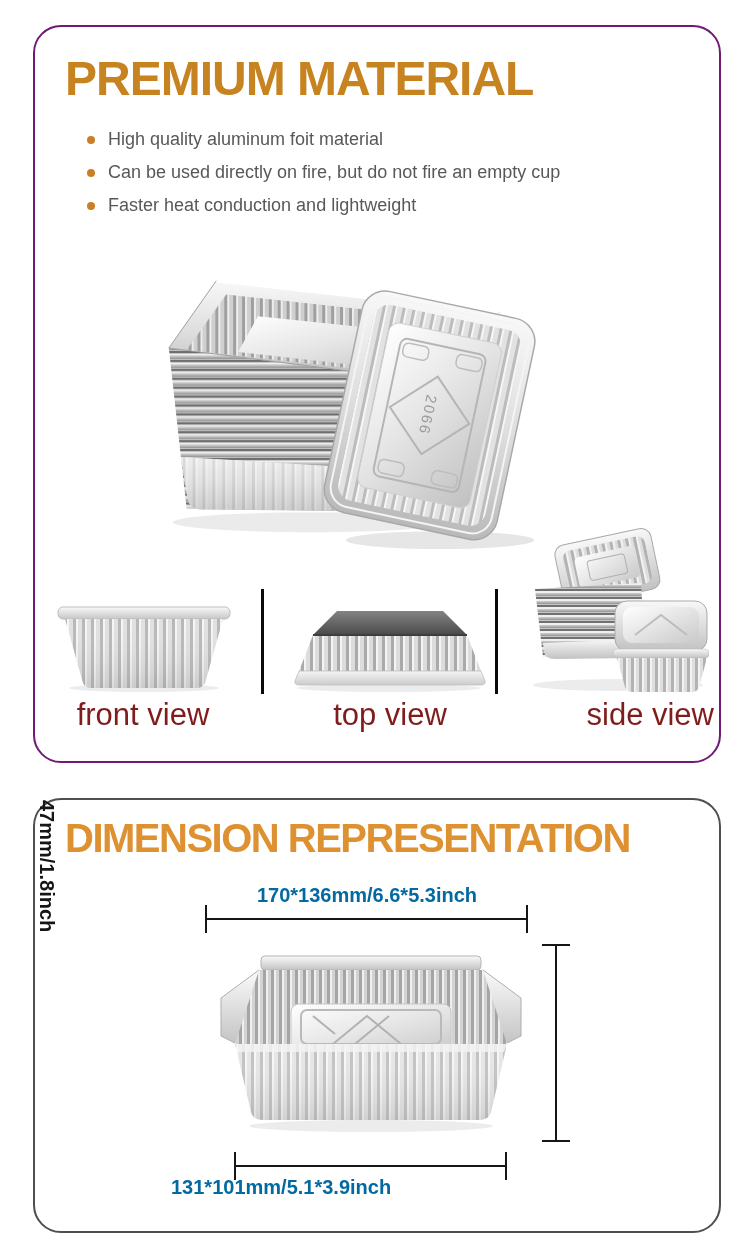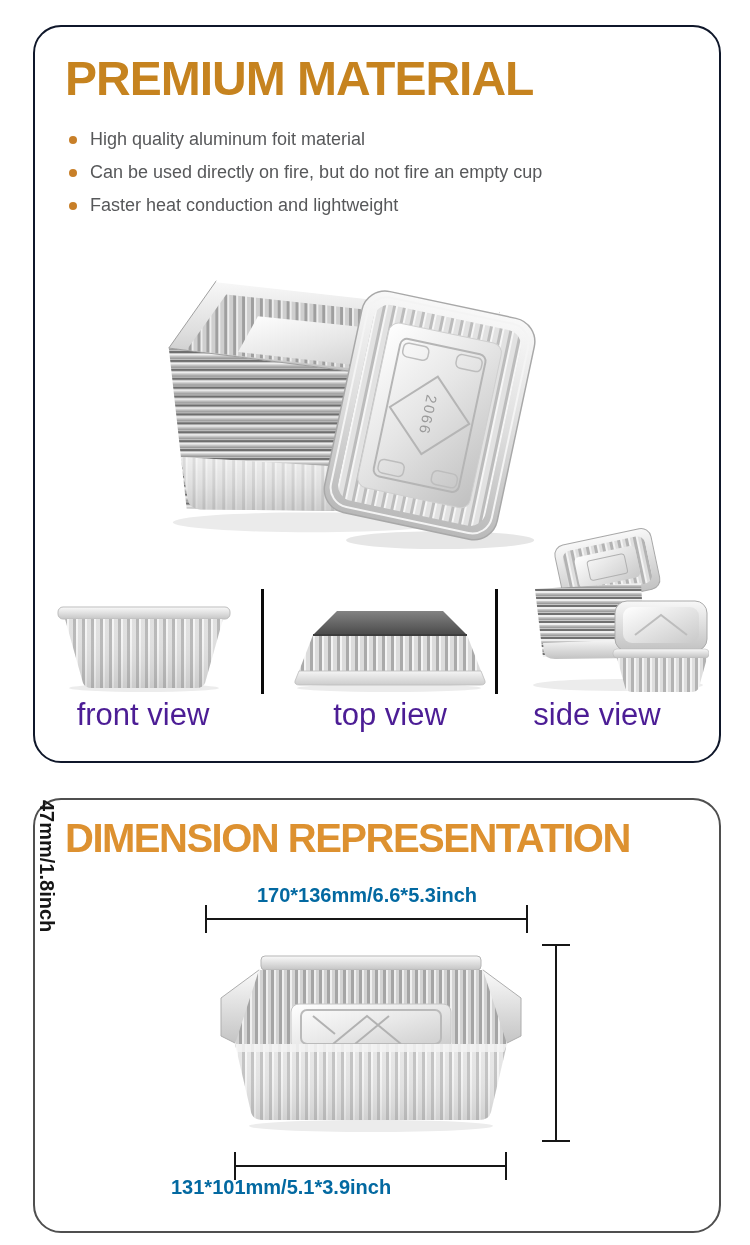--- a/index.html
+++ b/index.html
@@ -1,42 +1,42 @@
 <!DOCTYPE html>
 <html><head>
 <meta charset="utf-8">
 <style>
   html,body{margin:0;padding:0;}
   body{
     position:relative;width:750px;height:1245px;background:#ffffff;
     font-family:"Liberation Sans",sans-serif;overflow:hidden;
   }
   .card{position:absolute;background:#fff;border-radius:28px;box-sizing:border-box;}
-  .card1{left:33px;top:25px;width:688px;height:738px;border:2px solid #0f172a;}
+  .card1{left:33px;top:25px;width:688px;height:738px;border:2px solid #701a75;}
   .card2{left:33px;top:798px;width:688px;height:435px;border:2px solid #4f4f4f;}
 
   .title{position:absolute;margin:0;font-weight:bold;letter-spacing:-1px;}
   .title1{left:30px;top:24px;font-size:48px;color:#c6831f;}
   .title2{left:30px;top:16px;font-size:40px;letter-spacing:-1.5px;color:#dd9130;}
 
-  .bullets{position:absolute;left:34px;top:96px;margin:0;padding:0;list-style:none;}
+  .bullets{position:absolute;left:52px;top:96px;margin:0;padding:0;list-style:none;}
   .bullets li{display:flex;align-items:center;height:33px;font-size:18px;color:#57585a;}
   .dot{width:8px;height:8px;border-radius:50%;background:#c87f28;margin-right:13px;flex:none;}
 
   .main-image{position:absolute;left:116px;top:226px;width:400px;height:302px;}
 
   .view{position:absolute;}
   .view-front{left:20px;top:570px;width:178px;height:95px;}
   .view-top{left:248px;top:578px;width:212px;height:88px;}
   .view-side{left:488px;top:498px;width:186px;height:168px;}
   .view-label{position:absolute;top:670px;width:200px;text-align:center;
-    font-size:31px;color:#4c1d95;}
+    font-size:31px;color:#7f1d1d;}
   .vl-front{left:8px;}
   .vl-top{left:255px;}
-  .vl-side{left:462px;}
+  .vl-side{left:479px;text-align:right;}
   .divider{position:absolute;width:3px;top:562px;height:105px;background:#0a0a0a;}
   .d1{left:226px;}
   .d2{left:460px;}
 
   .dim-label{position:absolute;font-size:20px;font-weight:bold;color:#0369a1;}
   .dim-top-label{left:132px;top:84px;width:400px;text-align:center;}
   .dim-bottom-label{left:136px;top:376px;width:400px;}
   .dim-right-label{left:530px;top:150px;height:190px;display:flex;align-items:center;
     writing-mode:vertical-rl;font-size:20px;font-weight:bold;color:#161616;}
   .dline{position:absolute;background:#161616;}

